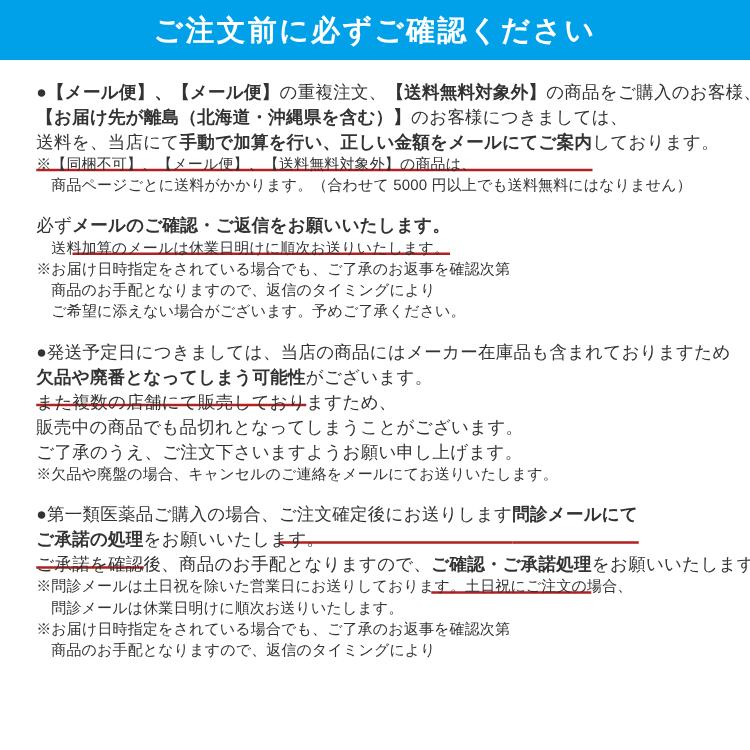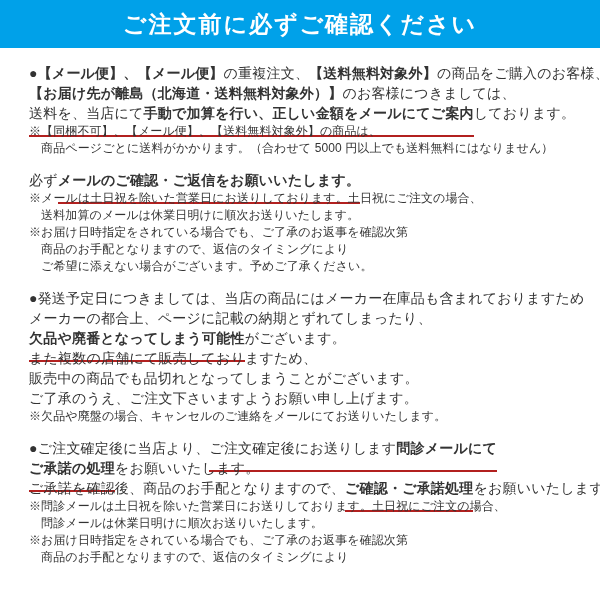--- a/index.html
+++ b/index.html
@@ -59,44 +59,42 @@
 </head>
 <body>
 
 <div class="page">
   <div class="header">
     <h1>ご注文前に必ずご確認ください</h1>
   </div>
   <div class="body">
       <div class="section">
         <div class="line main"><span class="seg">●</span><span class="seg b">【メール便】、【メール便】</span><span class="seg">の重複注文、</span><span class="seg b">【送料無料対象外】</span><span class="seg">の商品をご購入のお客様、</span></div>
-        <div class="line main"><span class="seg b">【お届け先が離島（北海道・送料無料対象外）】</span><span class="seg">のお客様につきましては、</span></div>
+        <div class="line main"><span class="seg b">【お届け先が離島（北海道・沖縄県を含む）】</span><span class="seg">のお客様につきましては、</span></div>
         <div class="line main"><span class="seg u">送料を、当店にて</span><span class="seg b u">手動で加算を行い、正しい金額をメールにてご案内</span><span class="seg">しております。</span></div>
         <div class="line note"><span class="seg">※【同梱不可】、【メール便】、【送料無料対象外】の商品は、</span></div>
         <div class="line note"><span class="seg">　商品ページごとに送料がかかります。（合わせて 5000 円以上でも送料無料にはなりません）</span></div>
       </div>
       <div class="section">
         <div class="line main"><span class="seg">必ず</span><span class="seg b u">メールのご確認・ご返信をお願いいたします。</span></div>
-        <div class="line note"><span class="seg">※メールは土日祝を除いた営業日にお送りしております。土日祝にご注文の場合、</span></div>
         <div class="line note"><span class="seg">　送料加算のメールは休業日明けに順次お送りいたします。</span></div>
         <div class="line note"><span class="seg">※お届け日時指定をされている場合でも、ご了承のお返事を確認次第</span></div>
         <div class="line note"><span class="seg">　商品のお手配となりますので、返信のタイミングにより</span></div>
         <div class="line note"><span class="seg">　ご希望に添えない場合がございます。予めご了承ください。</span></div>
       </div>
       <div class="section">
         <div class="line main"><span class="seg">●発送予定日につきましては、当店の商品にはメーカー在庫品も含まれておりますため</span></div>
-        <div class="line main"><span class="seg">メーカーの都合上、ページに記載の納期とずれてしまったり、</span></div>
         <div class="line main"><span class="seg b u">欠品や廃番となってしまう可能性</span><span class="seg">がございます。</span></div>
         <div class="line main"><span class="seg">また複数の店舗にて販売しておりますため、</span></div>
         <div class="line main"><span class="seg">販売中の商品でも品切れとなってしまうことがございます。</span></div>
         <div class="line main"><span class="seg">ご了承のうえ、ご注文下さいますようお願い申し上げます。</span></div>
         <div class="line note"><span class="seg">※欠品や廃盤の場合、キャンセルのご連絡をメールにてお送りいたします。</span></div>
       </div>
       <div class="section">
-        <div class="line main"><span class="seg">●ご注文確定後に当店より、</span><span class="seg u">ご注文確定後にお送りします</span><span class="seg b u">問診メールにて</span></div>
+        <div class="line main"><span class="seg">●第一類医薬品ご購入の場合、</span><span class="seg u">ご注文確定後にお送りします</span><span class="seg b u">問診メールにて</span></div>
         <div class="line main"><span class="seg b u">ご承諾の処理</span><span class="seg">をお願いいたします。</span></div>
         <div class="line main"><span class="seg">ご承諾を確認後、商品のお手配となりますので、</span><span class="seg b u">ご確認・ご承諾処理</span><span class="seg">をお願いいたします。</span></div>
         <div class="line note"><span class="seg">※問診メールは土日祝を除いた営業日にお送りしております。土日祝にご注文の場合、</span></div>
         <div class="line note"><span class="seg">　問診メールは休業日明けに順次お送りいたします。</span></div>
         <div class="line note"><span class="seg">※お届け日時指定をされている場合でも、ご了承のお返事を確認次第</span></div>
         <div class="line note"><span class="seg">　商品のお手配となりますので、返信のタイミングにより</span></div>
       </div>
     </div>
 </div>
 

